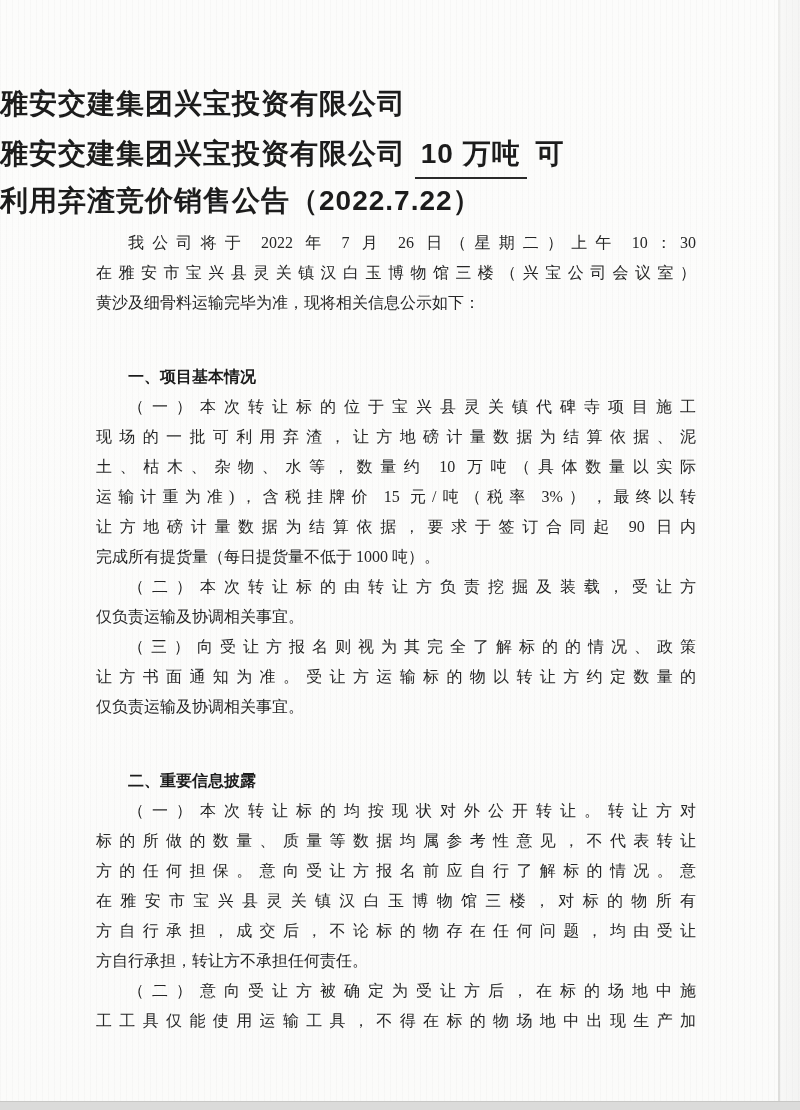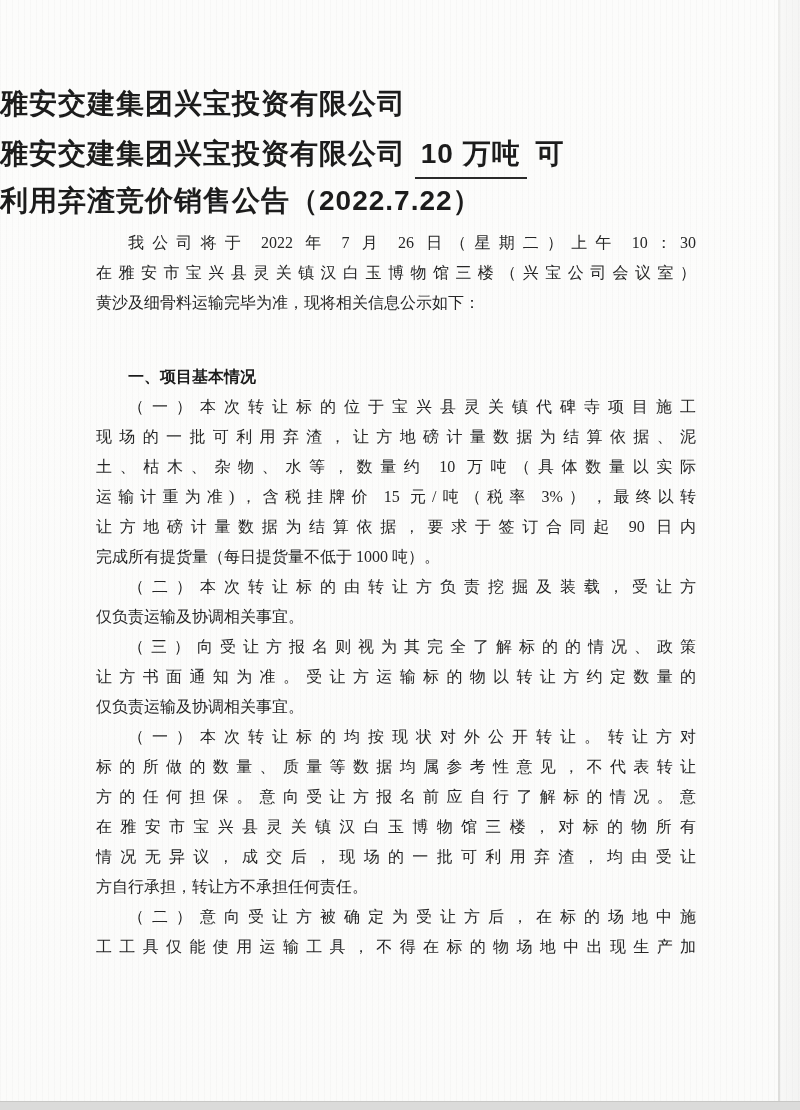--- a/index.html
+++ b/index.html
@@ -109,25 +109,26 @@
       <div class="line justify">现场的一批可利用弃渣，让方地磅计量数据为结算依据、泥</div>
       <div class="line justify">土、枯木、杂物、水等，数量约 10 万吨（具体数量以实际</div>
       <div class="line justify">运输计重为准)，含税挂牌价 15 元/吨（税率 3%），最终以转</div>
       <div class="line justify">让方地磅计量数据为结算依据，要求于签订合同起 90 日内</div>
       <div class="line">完成所有提货量（每日提货量不低于 1000 吨）。</div>
       <div class="line indent justify">（二）本次转让标的由转让方负责挖掘及装载，受让方</div>
       <div class="line">仅负责运输及协调相关事宜。</div>
       <div class="line indent justify">（三）向受让方报名则视为其完全了解标的的情况、政策</div>
       <div class="line justify">让方书面通知为准。受让方运输标的物以转让方约定数量的</div>
       <div class="line">仅负责运输及协调相关事宜。</div>
+      <div class="line heading indent">二、重要信息披露</div>
       <div class="line indent justify">（一）本次转让标的均按现状对外公开转让。转让方对</div>
       <div class="line justify">标的所做的数量、质量等数据均属参考性意见，不代表转让</div>
       <div class="line justify">方的任何担保。意向受让方报名前应自行了解标的情况。意</div>
       <div class="line justify">在雅安市宝兴县灵关镇汉白玉博物馆三楼，对标的物所有</div>
-      <div class="line justify">情况无异议，成交后，现场的一批可利用弃渣，均由受让</div>
+      <div class="line justify">方自行承担，成交后，不论标的物存在任何问题，均由受让</div>
       <div class="line">方自行承担，转让方不承担任何责任。</div>
       <div class="line indent justify">（二）意向受让方被确定为受让方后，在标的场地中施</div>
       <div class="line justify">工工具仅能使用运输工具，不得在标的物场地中出现生产加</div>
     </div>
 
   <div class="edge-strip-right"></div>
   <div class="edge-line-right"></div>
   <div class="edge-strip-bottom"></div>
 
 </div>

